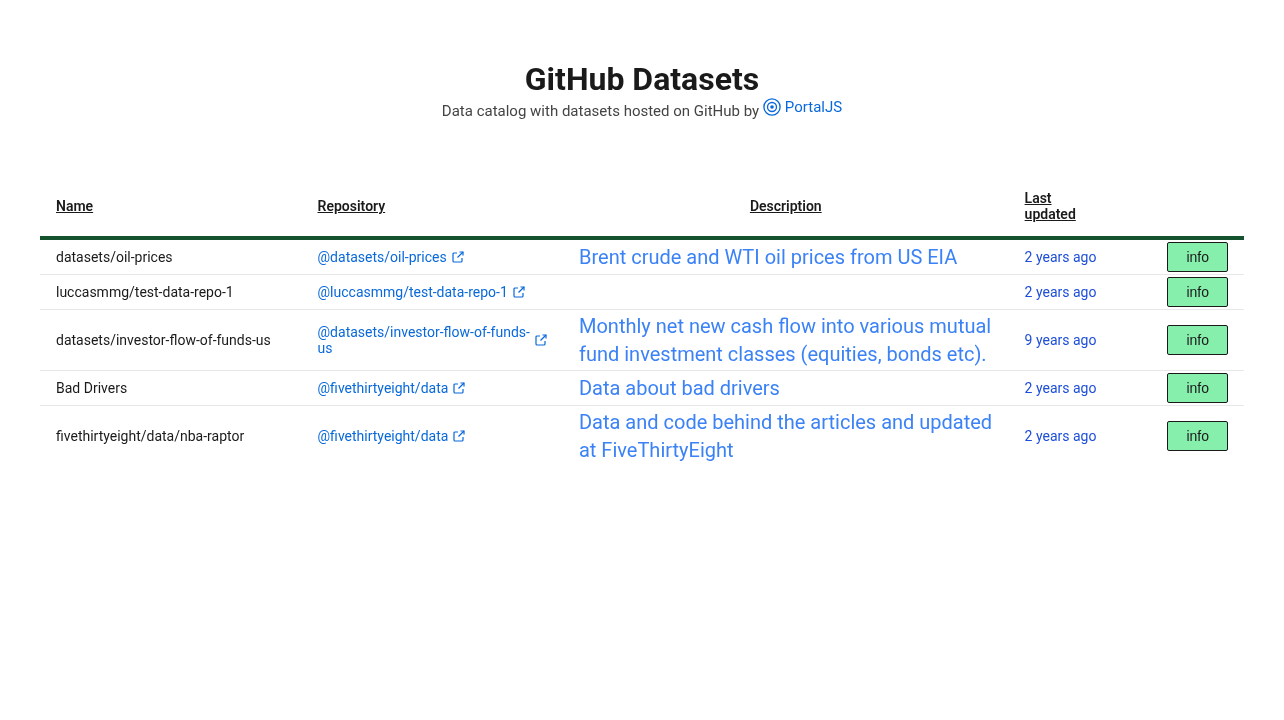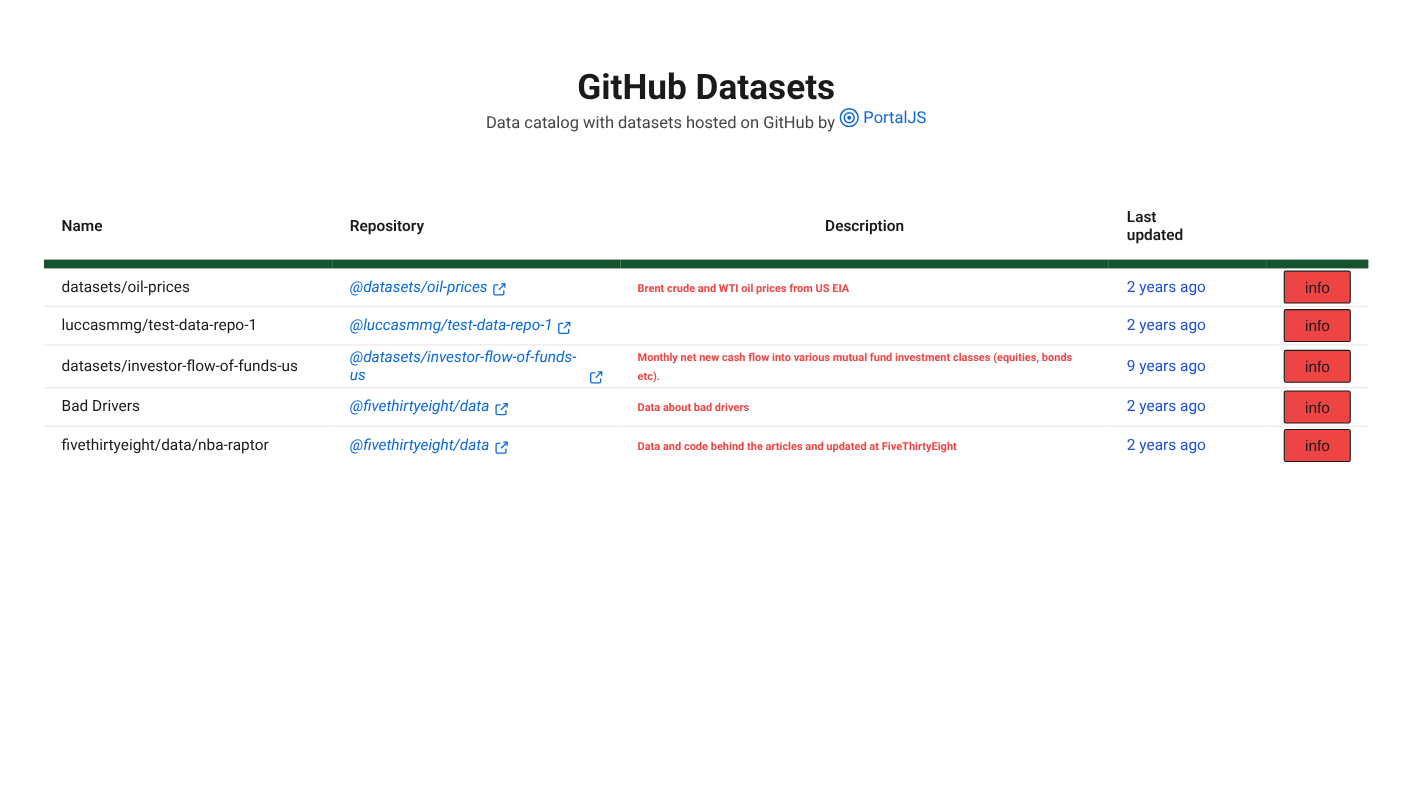--- a/index.html
+++ b/index.html
@@ -56,21 +56,22 @@
     .table-container {
       width: 100%;
     }
 
     table {
       width: 100%;
       border-collapse: collapse;
     }
 
     thead tr {
-      border-bottom: 8px solid #14532d;
+      border-bottom: 4px solid #14532d;
+      text-decoration: underline;
     }
 
     thead th {
       text-align: left;
       padding: 10px 16px 14px 16px;
       font-size: 14px;
       font-weight: 600;
       color: #1a1a1a;
     }
 
@@ -92,48 +93,46 @@
       padding: 2px 16px;
       font-size: 14px;
       color: #1a1a1a;
       vertical-align: middle;
     }
 
     .repo-link {
       color: #0969da;
       text-decoration: none;
       display: inline-flex;
-      align-items: flex-end;
+      align-items: center;
       gap: 5px;
-      font-style: italic;
     }
 
     .external-icon {
       display: inline-block;
       width: 12px;
       height: 12px;
       flex-shrink: 0;
     }
 
     .description-text {
-      color: #ef4444;
-      font-size: 10px;
+      color: #3b82f6;
+      font-size: 20px;
       line-height: 1.4;
-      font-weight: bold;
     }
 
     .time-text {
       color: #1d4ed8;
       font-size: 14px;
       white-space: nowrap;
     }
 
     .info-button {
       border: 1.5px solid #1a1a1a;
-      background: #ef4444;
+      background: #86efac;
       padding: 6px 18px;
       font-size: 14px;
       font-weight: 500;
       cursor: pointer;
       border-radius: 2px;
       color: #1a1a1a;
       white-space: nowrap;
     }
   </style>
 </head>

